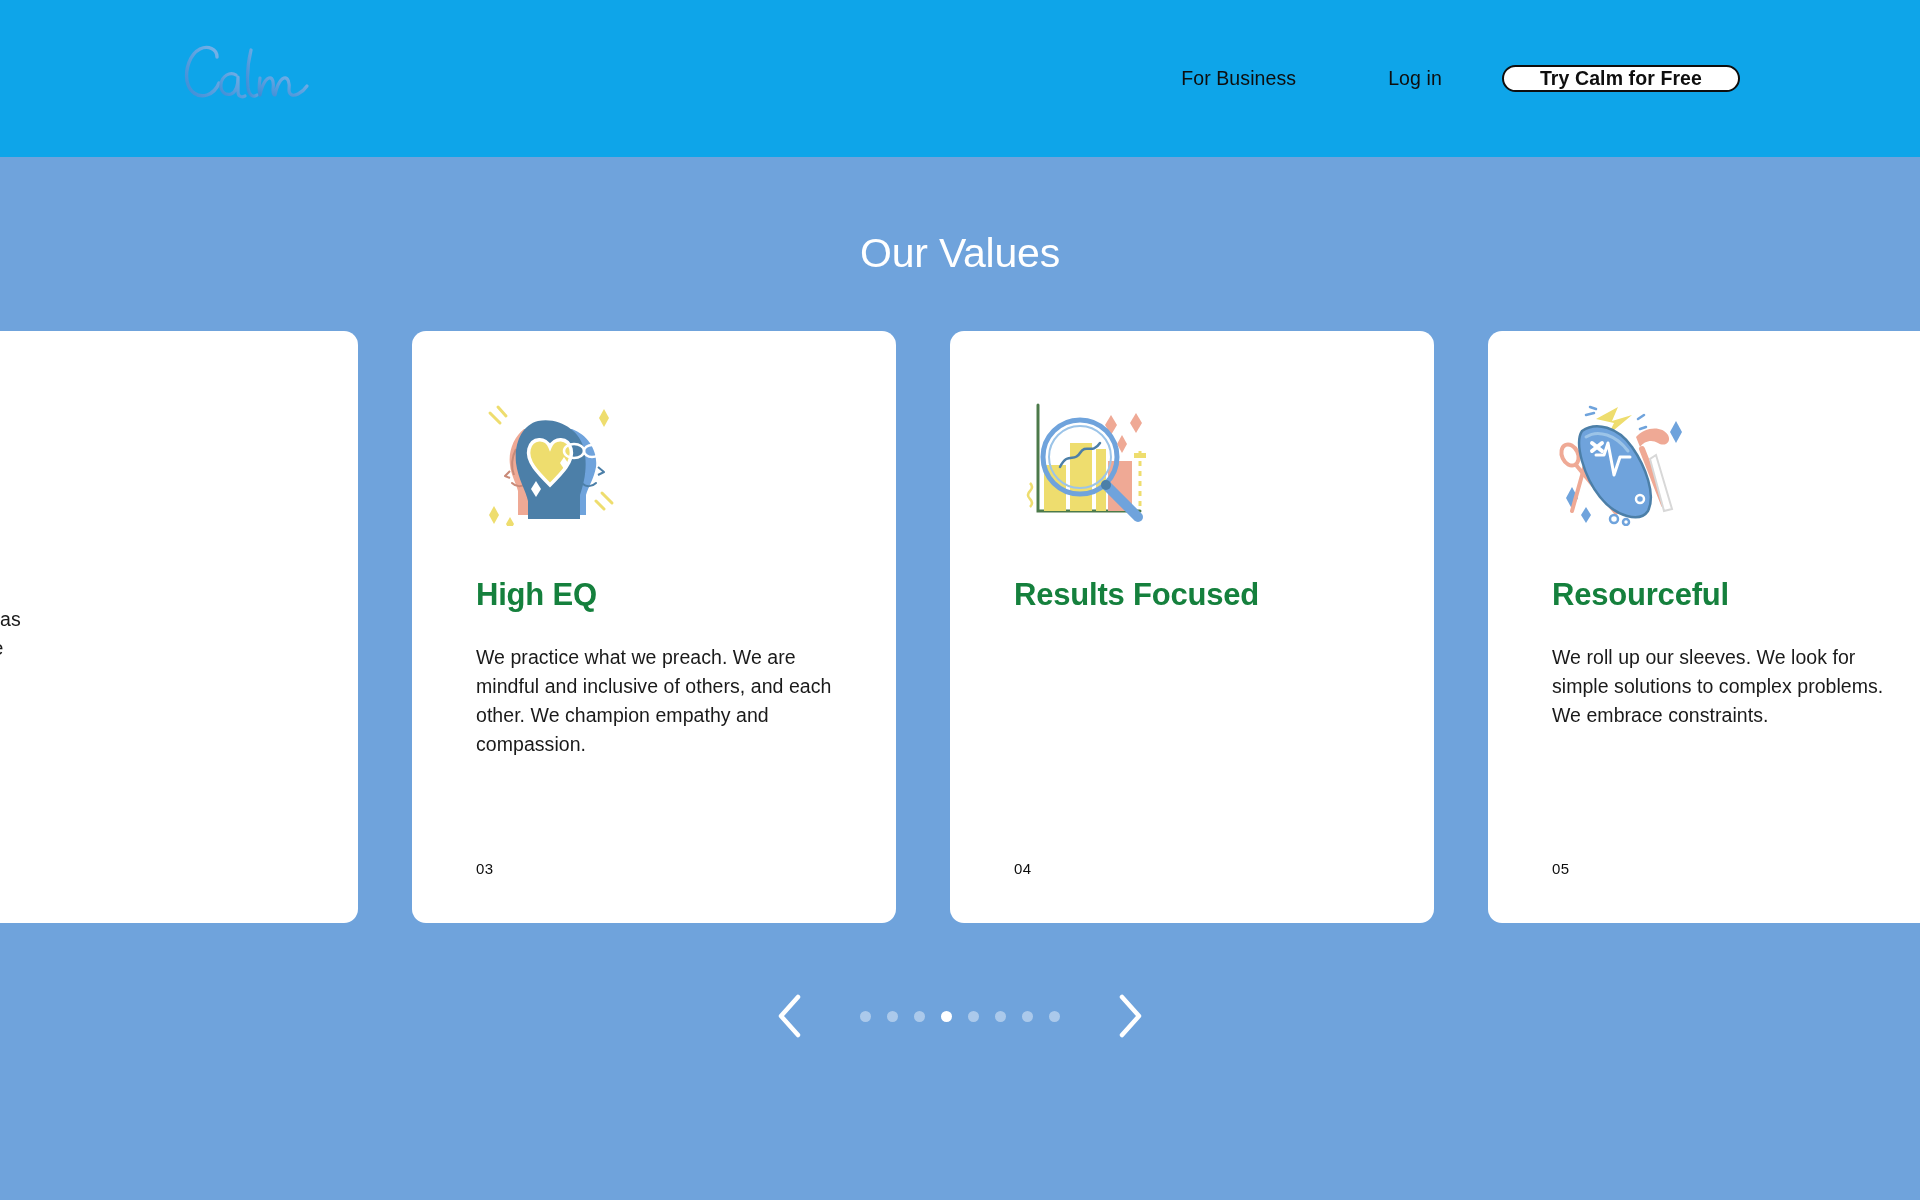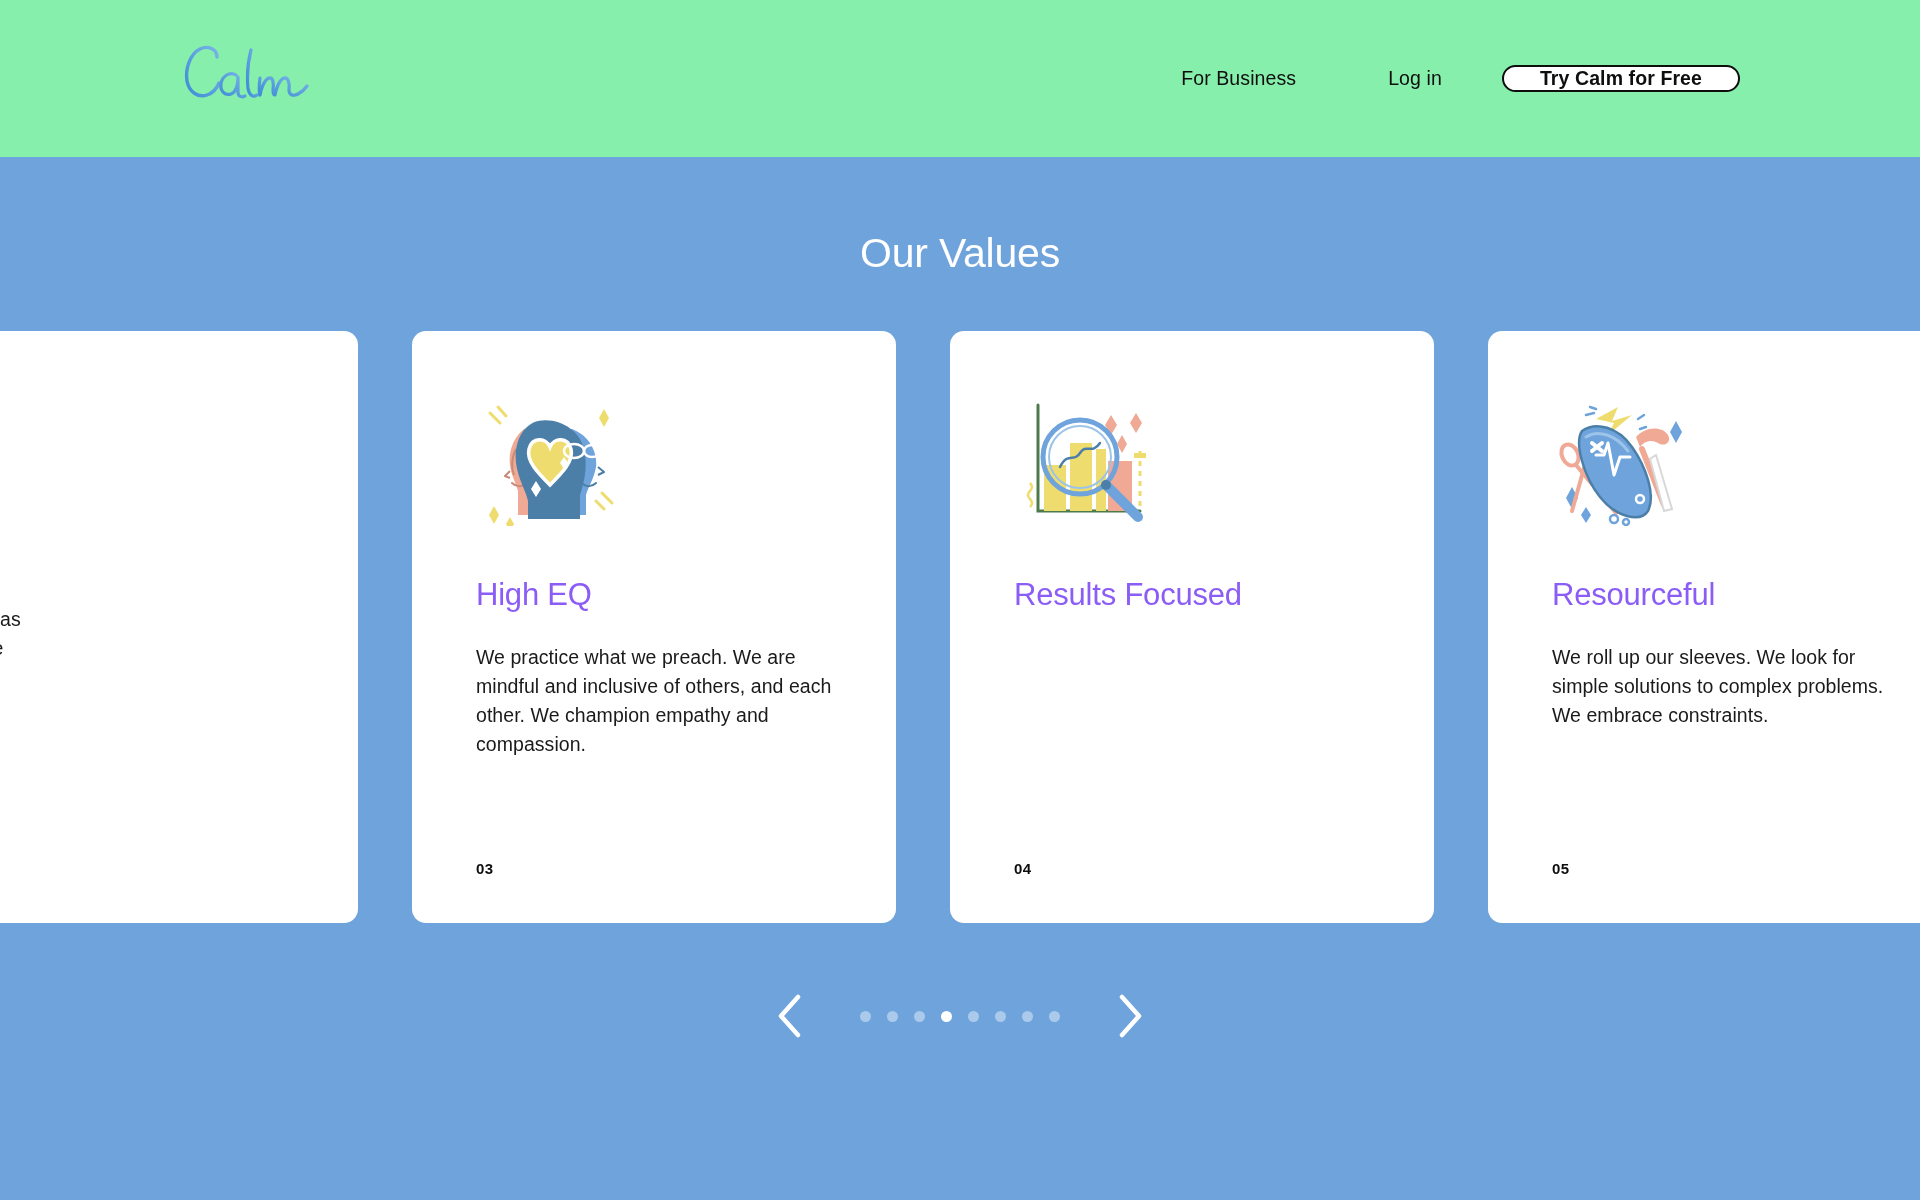--- a/index.html
+++ b/index.html
@@ -12,21 +12,21 @@
     font-family: "Liberation Sans", sans-serif;
     -webkit-font-smoothing: antialiased;
   }
 
   
   .header {
     position: absolute;
     top: 0; left: 0;
     width: 1920px;
     height: 157px;
-    background: #86efac;
+    background: #0ea5e9;
     display: flex;
     align-items: center;
     z-index: 10;
   }
 
   .logo {
     position: absolute;
     left: 180px;
     top: 40px;
     width: 140px;
@@ -117,41 +117,41 @@
 
   .card-icon {
     width: 150px;
     height: 135px;
     margin-bottom: 50px;
   }
   .card-icon svg { display: block; width: 150px; height: 135px; }
 
   .card-title {
     font-size: 31px;
-    font-weight: normal;
-    color: #8b5cf6;
+    font-weight: bold;
+    color: #15803d;
     letter-spacing: -0.2px;
     line-height: 1.2;
     margin-bottom: 30px;
     white-space: nowrap;
   }
 
   .card-body {
     font-size: 19.5px;
     line-height: 1.48;
     color: #1a1a1a;
     letter-spacing: 0.05px;
   }
 
   .card-number {
     position: absolute;
     left: 64px;
     bottom: 46px;
     font-size: 15px;
-    font-weight: bold;
+    font-weight: normal;
     color: #0e0e0e;
     letter-spacing: 0.3px;
   }
 
   
   .carousel-controls {
     position: absolute;
     top: 832px;
     left: 0;
     width: 1920px;

